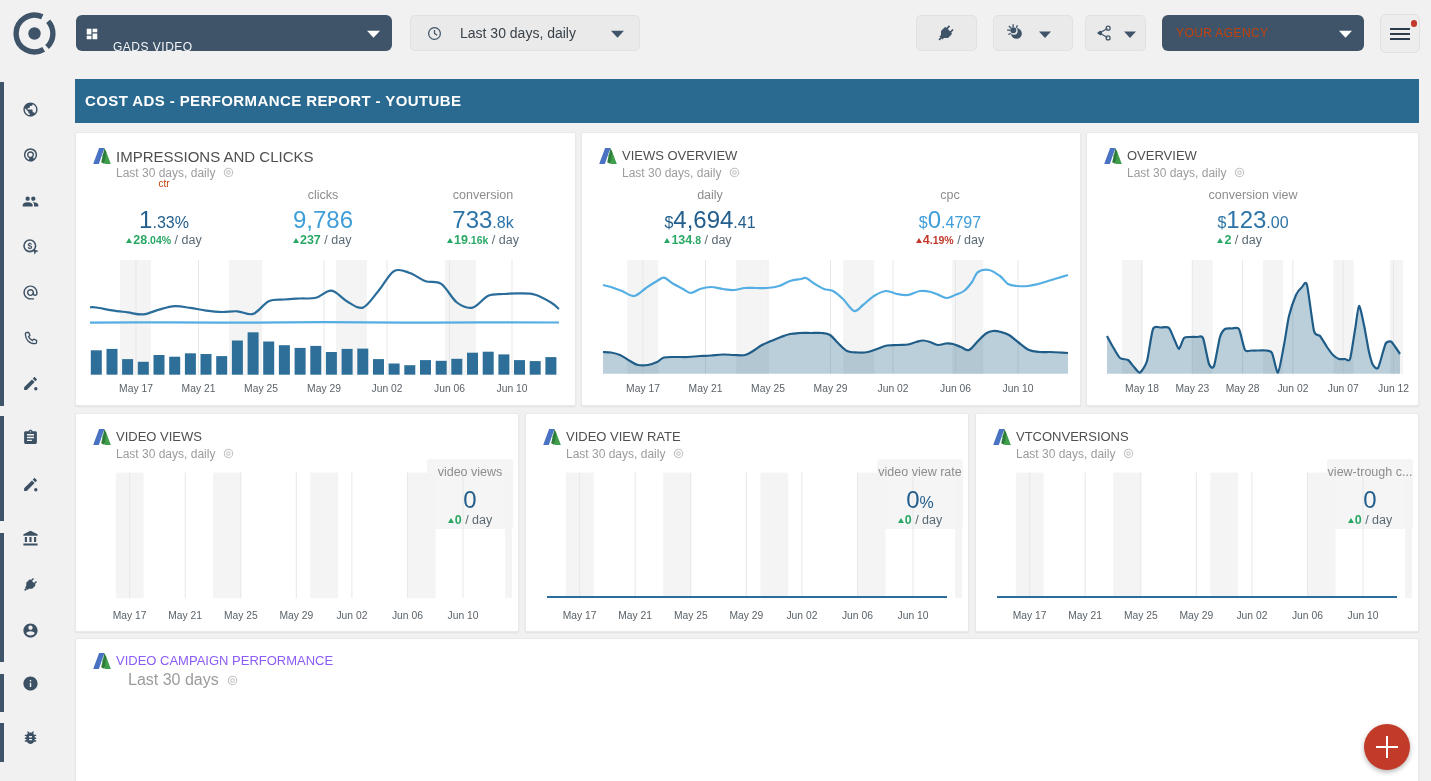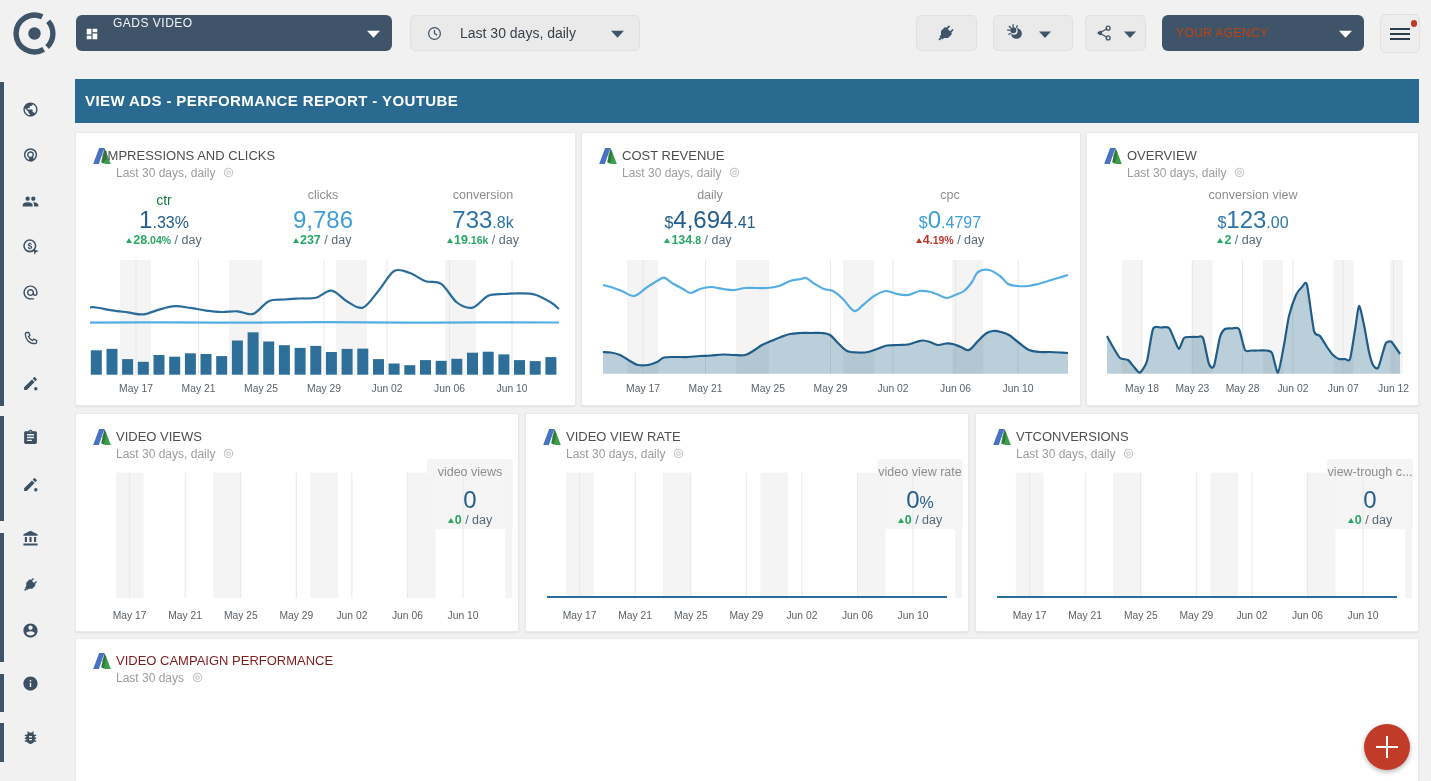--- a/index.html
+++ b/index.html
@@ -70,21 +70,21 @@
     <circle cx="21.5" cy="21.5" r="6.2" fill="#3f5468"></circle>
     <g fill="none" stroke="#3f5468" stroke-width="5.4" stroke-linecap="butt">
       <path d="M 35.17 9.19 A 18.4 18.4 0 0 1 34.05 34.96"></path>
       <path d="M 30.70 37.43 A 18.4 18.4 0 1 1 29.28 4.82"></path>
     </g>
   </svg>
 <div class="abs" style="left:76px;top:15px;width:316px;height:36px;background:#3f5468;border-radius:6px"></div>
 <svg class="abs" style="left:85px;top:27px" width="14" height="14" viewBox="0 0 24 24">
     <path d="M3 13h8V3H3v10zm0 8h8v-6H3v6zm10 0h8V11h-8v10zm0-18v6h8V3h-8z" fill="#fff"></path>
   </svg>
-<div class="abs" style="left:113px;top:5px;height:36px;line-height:36px;color:#f2f4f6;font-size:12px;letter-spacing:.5px">GADS VIDEO</div>
+<div class="abs" style="left:113px;top:29px;height:36px;line-height:36px;color:#f2f4f6;font-size:12px;letter-spacing:.5px">GADS VIDEO</div>
 <svg class="abs" style="left:367px;top:30px" width="13" height="8" viewBox="0 0 13 7.5">
     <polygon points="0,0.5 13,0.5 6.5,7.5" fill="#fff"></polygon>
   </svg>
 <div class="abs btnl" style="left:410px;top:15px;width:230px;height:36px"></div>
 <svg class="abs" style="left:427px;top:26px" width="15" height="15" viewBox="0 0 24 24">
     <circle cx="12" cy="12" r="9.4" fill="none" stroke="#3f5468" stroke-width="2"></circle>
     <path d="M12 6.5V12l4.2 2.6" fill="none" stroke="#3f5468" stroke-width="2"></path>
   </svg>
 <div class="abs" style="left:460px;top:15px;height:36px;line-height:36px;color:#39424a;font-size:14px">Last 30 days, daily</div>
 <svg class="abs" style="left:611px;top:30px" width="13" height="8" viewBox="0 0 13 7.5">
@@ -130,41 +130,41 @@
 <div class="abs" style="left:1176px;top:15px;height:36px;line-height:36px;color:#c2410c;font-size:12px;letter-spacing:.4px">YOUR AGENCY</div>
 <svg class="abs" style="left:1339px;top:30px" width="13" height="8" viewBox="0 0 13 7.5">
     <polygon points="0,0.5 13,0.5 6.5,7.5" fill="#fff"></polygon>
   </svg>
 <div class="abs" style="left:1380px;top:14px;width:40px;height:39px;background:#ededed;border:1px solid #e0e0e0;border-radius:6px;box-sizing:border-box"></div>
 <div class="abs" style="left:1390px;top:27.5px;width:20px;height:2.6px;background:#2b3c4c"></div>
 <div class="abs" style="left:1390px;top:32.5px;width:20px;height:2.6px;background:#2b3c4c"></div>
 <div class="abs" style="left:1390px;top:37.5px;width:20px;height:2.6px;background:#2b3c4c"></div>
 <div class="abs" style="left:1410.5px;top:20px;width:6.5px;height:6.5px;border-radius:50%;background:#c0392b"></div>
 <div class="abs" style="left:75px;top:79px;width:1344px;height:44px;background:#2a6a90"></div>
-<div class="abs" style="left:85px;top:79px;height:44px;line-height:44px;color:#fff;font-size:15px;font-weight:bold;letter-spacing:.4px">VIEW ADS - PERFORMANCE REPORT - YOUTUBE</div>
+<div class="abs" style="left:85px;top:79px;height:44px;line-height:44px;color:#fff;font-size:15px;font-weight:bold;letter-spacing:.4px">COST ADS - PERFORMANCE REPORT - YOUTUBE</div>
 <div class="abs card" style="left:75px;top:132px;width:501px;height:274px"></div>
 <div class="abs card" style="left:581px;top:132px;width:500px;height:274px"></div>
 <div class="abs card" style="left:1086px;top:132px;width:333px;height:274px"></div>
 <div class="abs card" style="left:75px;top:413px;width:444px;height:219px"></div>
 <div class="abs card" style="left:525px;top:413px;width:444px;height:219px"></div>
 <div class="abs card" style="left:975px;top:413px;width:444px;height:219px"></div>
 <div class="abs card" style="left:75px;top:638px;width:1344px;height:153px"></div>
 <div class="abs" style="left:91px;top:145px">
     <svg width="20" height="20" viewBox="0 0 22 22">
       <polygon points="16.1,5.9 21.8,20.9 15.6,20.9 12.7,11.4" fill="#3f9e4b"></polygon>
       <polygon points="14.8,3.2 16.7,7.6 14.9,20.9 11.2,19.0" fill="#2e7d3b"></polygon>
       <polygon points="2.4,20.9 8.9,3.2 14.8,3.2 8.6,20.9" fill="#4a72c2"></polygon>
     </svg>
   </div>
-<div class="abs" style="left:104px;top:148px;font-size:13px;color:#4f4f4f">IMPRESSIONS AND CLICKS</div>
+<div class="abs" style="left:116px;top:148px;font-size:15px;color:#4f4f4f">IMPRESSIONS AND CLICKS</div>
 <div class="abs" style="left:116px;top:166px;font-size:12px;color:#9c9c9c">Last 30 days, daily<svg width="11" height="11" viewBox="0 0 12 12" style="display:inline-block;margin-left:8px;vertical-align:-1px">
       <circle cx="6" cy="6" r="4.6" fill="none" stroke="#c3c3c3" stroke-width="1.2"></circle>
       <circle cx="6" cy="6" r="1.9" fill="none" stroke="#c3c3c3" stroke-width="1.2"></circle>
     </svg></div>
-<div class="abs ctr" style="left:44px;top:192px;width:240px;font-size:14px;color:#15803d">ctr</div>
+<div class="abs ctr" style="left:44px;top:178px;width:240px;font-size:10px;color:#c2410c">ctr</div>
 <div class="abs ctr" style="left:44px;top:208px;width:240px"><div style="display:inline-block;text-align:center;line-height:24px"><span style="font-size:24px;color:#235e8c">1</span><span style="font-size:16px;color:#235e8c">.33%</span><div style="text-align:left;margin-top:-3px;line-height:13px;white-space:nowrap"><span style="display:inline-block;width:0;height:0;border-left:3.5px solid transparent;border-right:3.5px solid transparent;border-bottom:5.7px solid #29a865;vertical-align:1px;margin-right:1px"></span><span style="font-size:12.5px;font-weight:bold;color:#29a865">28</span><span style="font-size:10.5px;font-weight:bold;color:#29a865">.04%</span><span style="font-size:12.5px;color:#5a6a75"> / day</span></div></div></div>
 <div class="abs ctr" style="left:203px;top:188px;width:240px;font-size:12.5px;color:#8d8d8d">clicks</div>
 <div class="abs ctr" style="left:203px;top:208px;width:240px"><div style="display:inline-block;text-align:center;line-height:24px"><span style="font-size:24px;color:#3f9ed8">9,786</span><div style="text-align:left;margin-top:-3px;line-height:13px;white-space:nowrap"><span style="display:inline-block;width:0;height:0;border-left:3.5px solid transparent;border-right:3.5px solid transparent;border-bottom:5.7px solid #29a865;vertical-align:1px;margin-right:1px"></span><span style="font-size:12.5px;font-weight:bold;color:#29a865">237</span><span style="font-size:12.5px;color:#5a6a75"> / day</span></div></div></div>
 <div class="abs ctr" style="left:363px;top:188px;width:240px;font-size:12.5px;color:#8d8d8d">conversion</div>
 <div class="abs ctr" style="left:363px;top:208px;width:240px"><div style="display:inline-block;text-align:center;line-height:24px"><span style="font-size:24px;color:#2c74a8">733</span><span style="font-size:16px;color:#2c74a8">.8k</span><div style="text-align:left;margin-top:-3px;line-height:13px;white-space:nowrap"><span style="display:inline-block;width:0;height:0;border-left:3.5px solid transparent;border-right:3.5px solid transparent;border-bottom:5.7px solid #29a865;vertical-align:1px;margin-right:1px"></span><span style="font-size:12.5px;font-weight:bold;color:#29a865">19</span><span style="font-size:10.5px;font-weight:bold;color:#29a865">.16k</span><span style="font-size:12.5px;color:#5a6a75"> / day</span></div></div></div>
 <svg class="abs" style="left:85px;top:250px" width="481" height="150" viewBox="0 0 481 150">
     <rect x="35" y="10" width="31" height="115" fill="#f4f4f4"></rect>
     <rect x="144" y="10" width="31" height="115" fill="#f4f4f4"></rect>
     <rect x="251" y="10" width="31" height="115" fill="#f4f4f4"></rect>
     <rect x="360" y="10" width="31" height="115" fill="#f4f4f4"></rect>
@@ -215,21 +215,21 @@
     <text x="364.5" y="141.5" text-anchor="middle" font-size="10.3" fill="#5a6268">Jun 06</text>
     <text x="427" y="141.5" text-anchor="middle" font-size="10.3" fill="#5a6268">Jun 10</text>
   </svg>
 <div class="abs" style="left:597px;top:145px">
     <svg width="20" height="20" viewBox="0 0 22 22">
       <polygon points="16.1,5.9 21.8,20.9 15.6,20.9 12.7,11.4" fill="#3f9e4b"></polygon>
       <polygon points="14.8,3.2 16.7,7.6 14.9,20.9 11.2,19.0" fill="#2e7d3b"></polygon>
       <polygon points="2.4,20.9 8.9,3.2 14.8,3.2 8.6,20.9" fill="#4a72c2"></polygon>
     </svg>
   </div>
-<div class="abs" style="left:622px;top:148px;font-size:13px;color:#4f4f4f">COST REVENUE</div>
+<div class="abs" style="left:622px;top:148px;font-size:13px;color:#4f4f4f">VIEWS OVERVIEW</div>
 <div class="abs" style="left:622px;top:166px;font-size:12px;color:#9c9c9c">Last 30 days, daily<svg width="11" height="11" viewBox="0 0 12 12" style="display:inline-block;margin-left:8px;vertical-align:-1px">
       <circle cx="6" cy="6" r="4.6" fill="none" stroke="#c3c3c3" stroke-width="1.2"></circle>
       <circle cx="6" cy="6" r="1.9" fill="none" stroke="#c3c3c3" stroke-width="1.2"></circle>
     </svg></div>
 <div class="abs ctr" style="left:590px;top:188px;width:240px;font-size:12.5px;color:#8d8d8d">daily</div>
 <div class="abs ctr" style="left:590px;top:208px;width:240px"><div style="display:inline-block;text-align:center;line-height:24px"><span style="font-size:16px;color:#235e8c">$</span><span style="font-size:24px;color:#235e8c">4,694</span><span style="font-size:16px;color:#235e8c">.41</span><div style="text-align:left;margin-top:-3px;line-height:13px;white-space:nowrap"><span style="display:inline-block;width:0;height:0;border-left:3.5px solid transparent;border-right:3.5px solid transparent;border-bottom:5.7px solid #29a865;vertical-align:1px;margin-right:1px"></span><span style="font-size:12.5px;font-weight:bold;color:#29a865">134</span><span style="font-size:10.5px;font-weight:bold;color:#29a865">.8</span><span style="font-size:12.5px;color:#5a6a75"> / day</span></div></div></div>
 <div class="abs ctr" style="left:830px;top:188px;width:240px;font-size:12.5px;color:#8d8d8d">cpc</div>
 <div class="abs ctr" style="left:830px;top:208px;width:240px"><div style="display:inline-block;text-align:center;line-height:24px"><span style="font-size:16px;color:#3f9ed8">$</span><span style="font-size:24px;color:#3f9ed8">0</span><span style="font-size:16px;color:#3f9ed8">.4797</span><div style="text-align:left;margin-top:-3px;line-height:13px;white-space:nowrap"><span style="display:inline-block;width:0;height:0;border-left:3.5px solid transparent;border-right:3.5px solid transparent;border-bottom:5.7px solid #c0392b;vertical-align:1px;margin-right:1px"></span><span style="font-size:12.5px;font-weight:bold;color:#c0392b">4</span><span style="font-size:10.5px;font-weight:bold;color:#c0392b">.19%</span><span style="font-size:12.5px;color:#5a6a75"> / day</span></div></div></div>
 <svg class="abs" style="left:591px;top:250px" width="480" height="150" viewBox="0 0 480 150">
     <rect x="36.2" y="10" width="31" height="114" fill="#f4f4f4"></rect>
@@ -402,20 +402,20 @@
 <div class="abs ctr" style="left:1310px;top:465px;width:120px;font-size:12.5px;color:#8d8d8d;white-space:nowrap">view-trough c...</div>
 <div class="abs ctr" style="left:1310px;top:486px;width:120px"><span style="font-size:24px;color:#235e8c">0</span></div>
 <div class="abs ctr" style="left:1310px;top:510px;width:120px"><span style="display:inline-block;width:0;height:0;border-left:3.5px solid transparent;border-right:3.5px solid transparent;border-bottom:5.7px solid #29a865;vertical-align:1px;margin-right:1px"></span><span style="font-size:12.5px;font-weight:bold;color:#29a865">0</span><span style="font-size:12.5px;color:#5a6a75"> / day</span></div>
 <div class="abs" style="left:91px;top:650px">
     <svg width="20" height="20" viewBox="0 0 22 22">
       <polygon points="16.1,5.9 21.8,20.9 15.6,20.9 12.7,11.4" fill="#3f9e4b"></polygon>
       <polygon points="14.8,3.2 16.7,7.6 14.9,20.9 11.2,19.0" fill="#2e7d3b"></polygon>
       <polygon points="2.4,20.9 8.9,3.2 14.8,3.2 8.6,20.9" fill="#4a72c2"></polygon>
     </svg>
   </div>
-<div class="abs" style="left:116px;top:653px;font-size:13px;color:#7f1d1d">VIDEO CAMPAIGN PERFORMANCE</div>
-<div class="abs" style="left:116px;top:671px;font-size:12px;color:#9c9c9c">Last 30 days<svg width="11" height="11" viewBox="0 0 12 12" style="display:inline-block;margin-left:8px;vertical-align:-1px">
+<div class="abs" style="left:116px;top:653px;font-size:13px;color:#8b5cf6">VIDEO CAMPAIGN PERFORMANCE</div>
+<div class="abs" style="left:128px;top:671px;font-size:16px;color:#9c9c9c">Last 30 days<svg width="11" height="11" viewBox="0 0 12 12" style="display:inline-block;margin-left:8px;vertical-align:-1px">
       <circle cx="6" cy="6" r="4.6" fill="none" stroke="#c3c3c3" stroke-width="1.2"></circle>
       <circle cx="6" cy="6" r="1.9" fill="none" stroke="#c3c3c3" stroke-width="1.2"></circle>
     </svg></div>
 <div class="abs" style="left:1364px;top:724px;width:46px;height:46px;border-radius:50%;background:#c23a28;box-shadow:0 2px 5px rgba(0,0,0,.3)"></div>
 <div class="abs" style="left:1376px;top:745.8px;width:22px;height:2.6px;background:#fff"></div>
 <div class="abs" style="left:1385.7px;top:736px;width:2.6px;height:22px;background:#fff"></div>
 
 </body></html>

